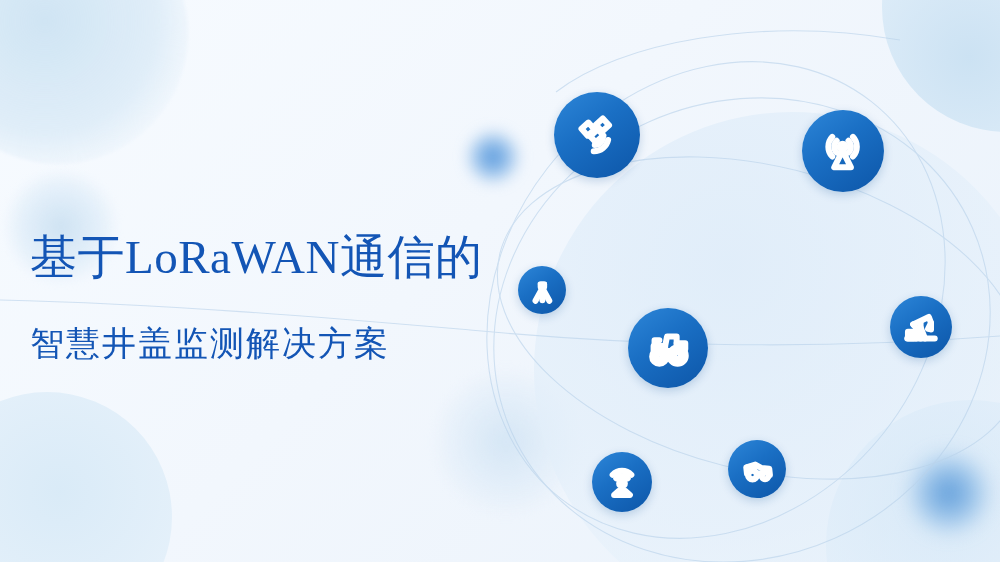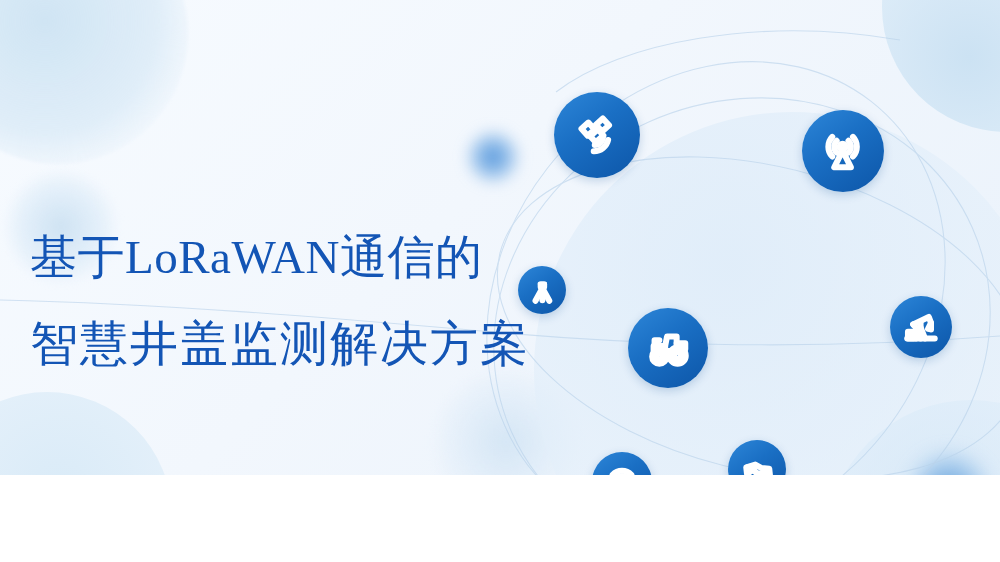--- a/index.html
+++ b/index.html
@@ -4,21 +4,21 @@
 <title>LoRaWAN Slide</title>
 <style>
   html, body {
     margin: 0;
     padding: 0;
     background: #ffffff;
   }
   #slide {
     position: relative;
     width: 1000px;
-    height: 475px;
+    height: 562px;
     overflow: hidden;
     background: linear-gradient(135deg, #f7fbff 0%, #f2f7fd 45%, #eaf2fb 100%);
     font-family: "Liberation Sans", sans-serif;
   }
 
   
   .bg-layer {
     position: absolute;
     inset: 0;
     pointer-events: none;
@@ -110,21 +110,21 @@
     white-space: nowrap;
   }
   .title-line-1 {
     font-family: "Liberation Serif", "DejaVu Serif", serif;
     font-size: 47px;
     line-height: 62px;
     font-weight: 400;
   }
   .title-line-2 {
     font-family: "DejaVu Sans", "Liberation Sans", sans-serif;
-    font-size: 48px;
+    font-size: 34px;
     line-height: 62px;
     font-weight: 400;
     margin-top: 24px;
     letter-spacing: 2px;
   }
 
   
   .node {
     position: absolute;
     border-radius: 50%;

